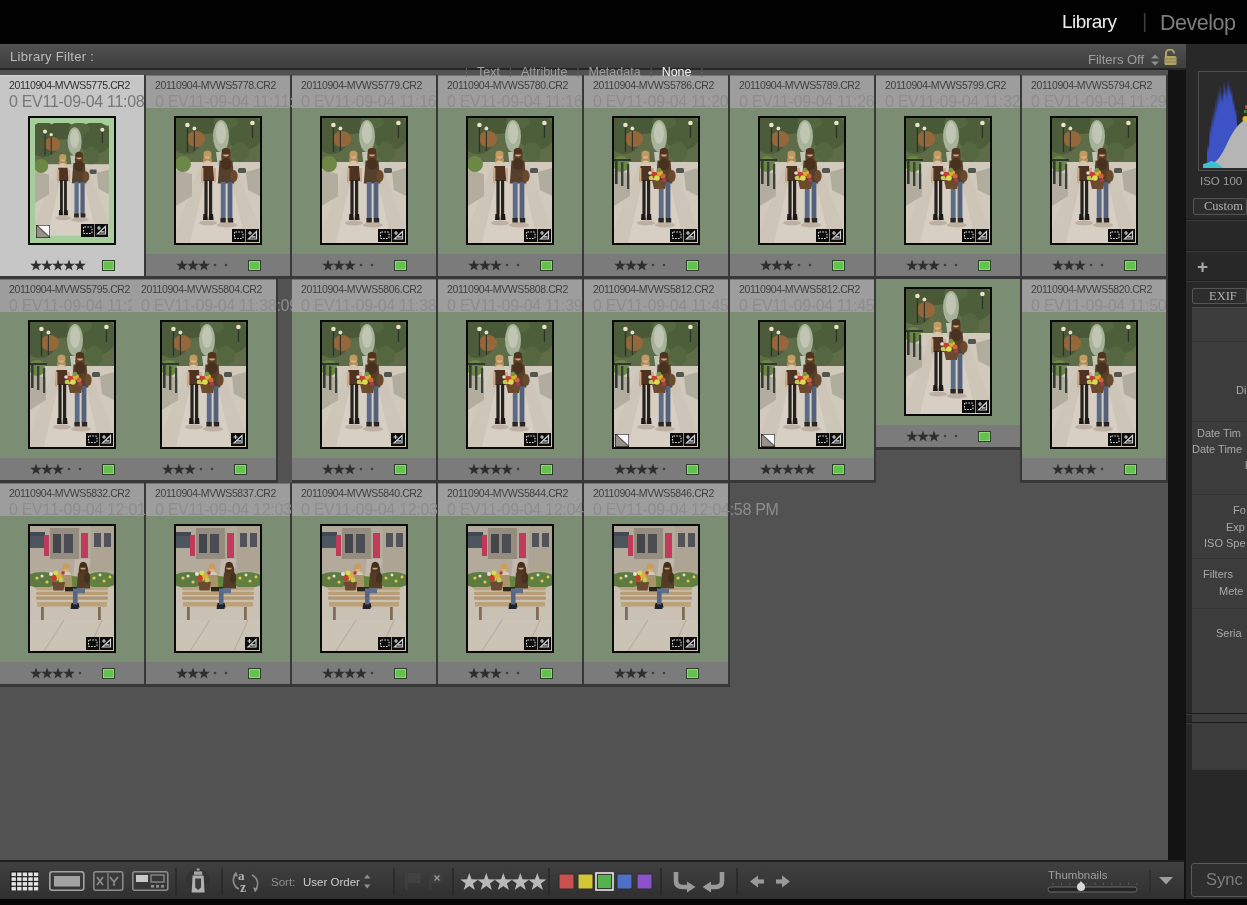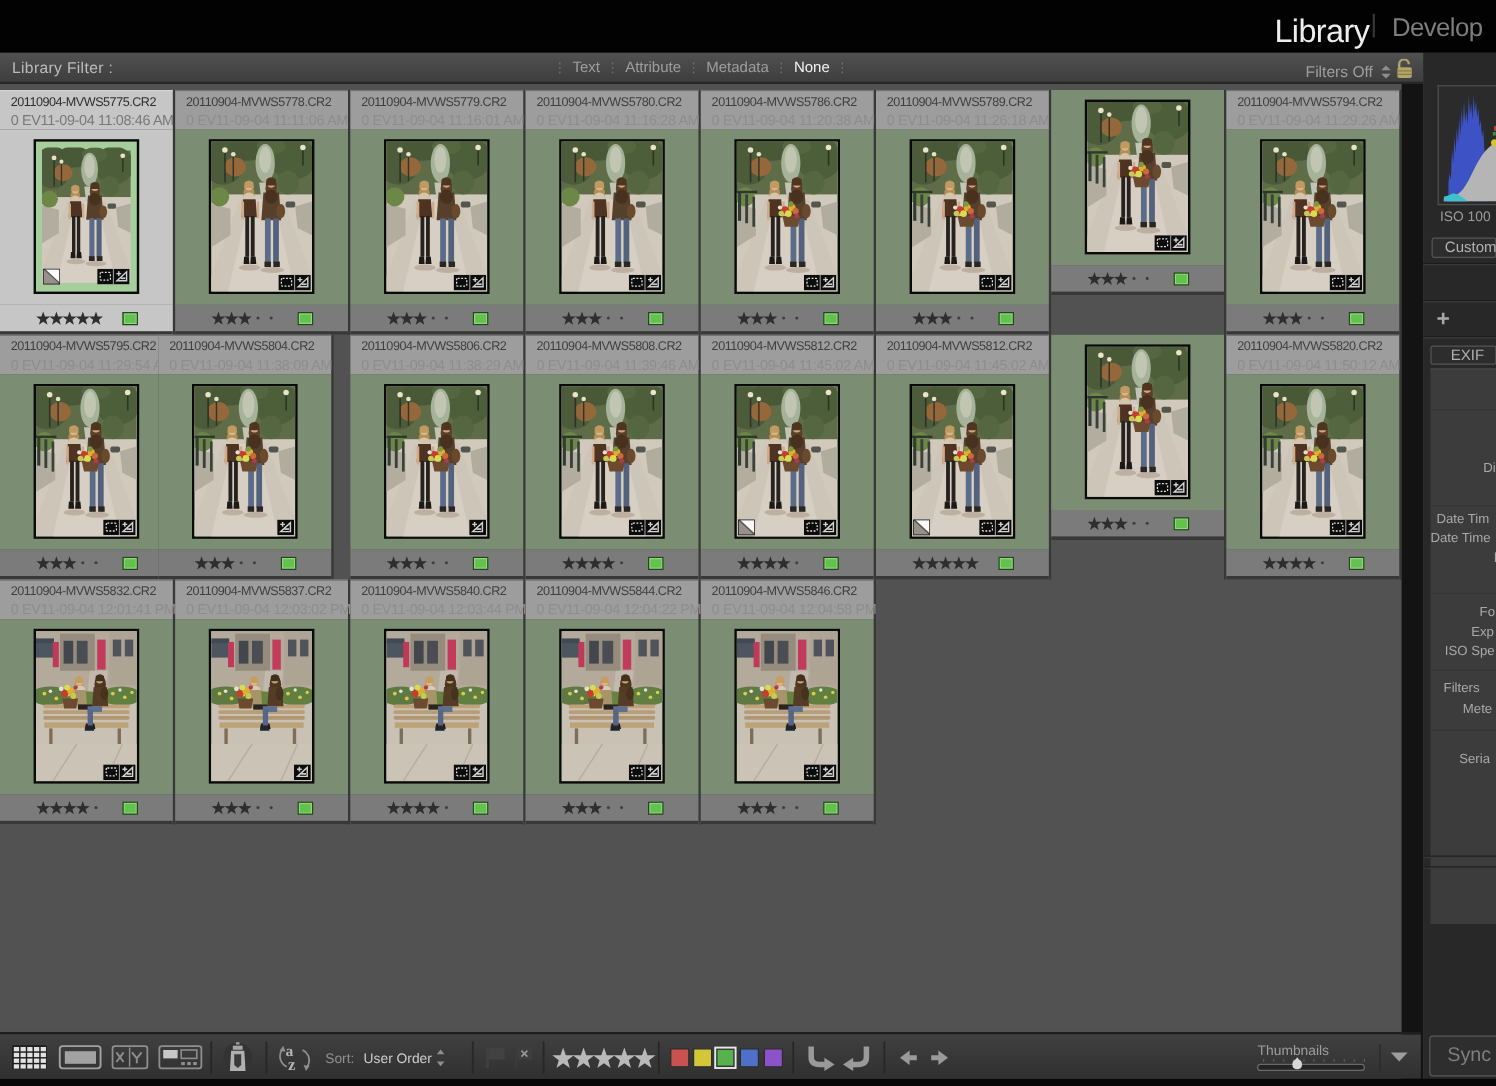--- a/index.html
+++ b/index.html
@@ -1,35 +1,35 @@
 <!DOCTYPE html>
 <html><head><meta charset="utf-8"><style>
 * { margin:0; padding:0; box-sizing:border-box; }
 html,body { width:1247px; height:905px; overflow:hidden; background:#515151;
   font-family:"Liberation Sans", sans-serif; }
 #stage { position:relative; width:1247px; height:905px; }
 #topbar { position:absolute; left:0; top:0; width:1247px; height:44px; background:#020202; }
-#topbar .lib { position:absolute; left:1062px; top:11px; font-size:27px; letter-spacing:-0.5px; color:#ededed; }
+#topbar .lib { position:absolute; left:1062px; top:11px; font-size:19px; letter-spacing:-0.5px; color:#ededed; }
 #topbar .dev { position:absolute; left:1160px; top:11px; font-size:21.5px; letter-spacing:-0.5px; color:#7d7d7d; }
 #topbar .dv { position:absolute; left:1142px; top:9px; font-size:21px; color:#3a3a3a; }
 #filterbar { position:absolute; left:0; top:44px; width:1186px; height:26px;
   background:linear-gradient(#515151,#3e3e3e); border-bottom:2px solid #262626; }
 #filterbar .lf { position:absolute; left:10px; top:5px; font-size:13px; color:#bcbcbc; letter-spacing:0.3px; }
-#filterbar .items { position:absolute; left:461px; top:5px; font-size:12.5px; color:#9e9e9e; }
+#filterbar .items { position:absolute; left:461px; top:21px; font-size:12.5px; color:#9e9e9e; }
 #filterbar .items span { margin:0 5px; }
 #filterbar .items .none { color:#f2f2f2; }
 #filterbar .items .dot { color:#707070; margin:0; font-size:11px; letter-spacing:0; }
 #filterbar .foff { position:absolute; left:1088px; top:5px; font-size:13px; color:#9e9e9e; }
 #grid { position:absolute; left:0; top:70px; width:1168px; height:788px; background:#525252; overflow:hidden; }
 .cell { position:absolute; width:146px; height:204px; background:#525252; border-right:2px solid #383838; }
 .hd { height:33px; background:#9d9d9d; padding:3px 9px 0 9px; border-top:1px solid #757575; }
 .sel .hd { background:#c6c6c6; border-top:1px solid #d4d4d4; }
 .fn { font-size:10.5px; color:#3f3f3f; white-space:nowrap; letter-spacing:-0.4px; }
 .sel .fn { color:#2e2e2e; }
-.sub { display:flex; justify-content:space-between; font-size:12px; color:#8d8d8d; margin-top:2px; white-space:nowrap; letter-spacing:-0.3px; }
+.sub { display:flex; justify-content:space-between; font-size:16px; color:#8d8d8d; margin-top:2px; white-space:nowrap; letter-spacing:-0.3px; }
 .sel .sub { color:#787878; }
 .ph { height:146px; background:#7b8e74; display:flex; align-items:flex-start; justify-content:center; padding-top:8px; }
 .sel .ph { background:#c6c6c6; }
 .frame { position:relative; border:2px solid #0a0a0a; width:88px; height:129px; }
 .frame.fsel { padding:5px; background:#a6cd9c; }
 .fsel .pic { width:74px; height:115px; }
 .pic { display:block; }
 .bfold { position:absolute; left:1px; bottom:1px; width:14px; height:13px; }
 .fsel .bfold { left:6px; bottom:6px; }
 .bset { position:absolute; right:1px; bottom:1px; display:flex; }
@@ -37,21 +37,21 @@
 .ft { height:25px; background:#7b7b7b; border-bottom:3px solid #383838; display:flex; align-items:center; justify-content:center; gap:16px; }
 .sel .ft { background:#c6c6c6; }
 .ft svg { display:block; }
 .chip { width:13px; height:11px; background:#63c14e; border:1.5px solid #2e3e2a; box-shadow:inset 0 0 0 1px #8ed87c; }
 #gutter { position:absolute; left:1168px; top:70px; width:18px; height:835px; background:#131313; }
 #rpanel { position:absolute; left:1186px; top:44px; width:61px; height:861px; background:#282828; }
 #histbox { position:absolute; left:12px; top:27px; width:49px; height:100px;
   border:1px solid #4f4f4f; border-right:none; background:#2b2b2b; padding:4px 0 4px 4px; }
 #iso { position:absolute; left:14px; top:131px; font-size:11.5px; color:#9b9b9b; }
 .pbtn { position:absolute; background:#2d2d2d; border:1px solid #555555; border-radius:2px;
-  color:#b2b2b2; font-size:12.5px; text-align:center; }
+  color:#b2b2b2; font-size:12.5px; text-align:center;font-family:Liberation Serif, serif; }
 .pline { position:absolute; left:0; width:61px; border-top:1px solid #1c1c1c; border-bottom:1px solid #3a3a3a; }
 #plus { position:absolute; left:11px; top:212px; color:#a8a8a8; font-size:19px; font-weight:bold; }
 #extable { position:absolute; left:6px; top:263px; width:55px; height:463px; background:#3c3c3c;
   border-top:1px solid #4a4a4a; overflow:hidden; }
 .exlab { position:absolute; white-space:nowrap; font-size:11px; color:#a9a9a9; }
 .exrow { position:absolute; left:0; width:55px; border-top:1px solid #343434; }
 #syncbtn { position:absolute; left:5px; top:819px; width:70px; height:34px; background:#2e2e2e;
   border:1px solid #5a5a5a; border-radius:3px; color:#7e7e7e; font-size:16.5px; padding:6px 0 0 14px; }
 #toolbar { position:absolute; left:0; top:860px; width:1184px; height:39px;
   background:linear-gradient(#404040,#303030); border-top:2px solid #1f1f1f; }
@@ -433,20 +433,27 @@
             <path transform="translate(0,1)" d="M6,0.6 L7.45,4.7 L11.8,4.8 L8.35,7.45 L9.6,11.6 L6,9.1 L2.4,11.6 L3.65,7.45 L0.2,4.8 L4.55,4.7 Z" fill="#2e2e2e"></path>
             <path transform="translate(11,1)" d="M6,0.6 L7.45,4.7 L11.8,4.8 L8.35,7.45 L9.6,11.6 L6,9.1 L2.4,11.6 L3.65,7.45 L0.2,4.8 L4.55,4.7 Z" fill="#2e2e2e"></path>
             <path transform="translate(22,1)" d="M6,0.6 L7.45,4.7 L11.8,4.8 L8.35,7.45 L9.6,11.6 L6,9.1 L2.4,11.6 L3.65,7.45 L0.2,4.8 L4.55,4.7 Z" fill="#2e2e2e"></path>
             <circle cx="39" cy="7" r="1.3" fill="#3f3f3f"></circle>
             <circle cx="50" cy="7" r="1.3" fill="#3f3f3f"></circle>
           </svg>
           <span class="chip"></span>
         </div>
 </div>
 <div class="cell" style="left:876px;top:5px">
+<div class="hd">
+          <div class="fn">20110904-MVWS5799.CR2</div>
+          <div class="sub">
+            <span>0 EV</span>
+            <span>11-09-04 11:32:45 AM</span>
+          </div>
+        </div>
 <div class="ph">
           <div class="frame">
             <svg class="pic" width="84" height="125" viewBox="0 0 84 125">
               <use href="#walk"></use>
               <use href="#rail"></use>
               <use href="#bouq"></use>
             </svg>
             <div class="bset">
               <svg width="27" height="13" viewBox="0 0 27 13">
                 <rect width="27" height="13" fill="#0c0c0c"></rect>

